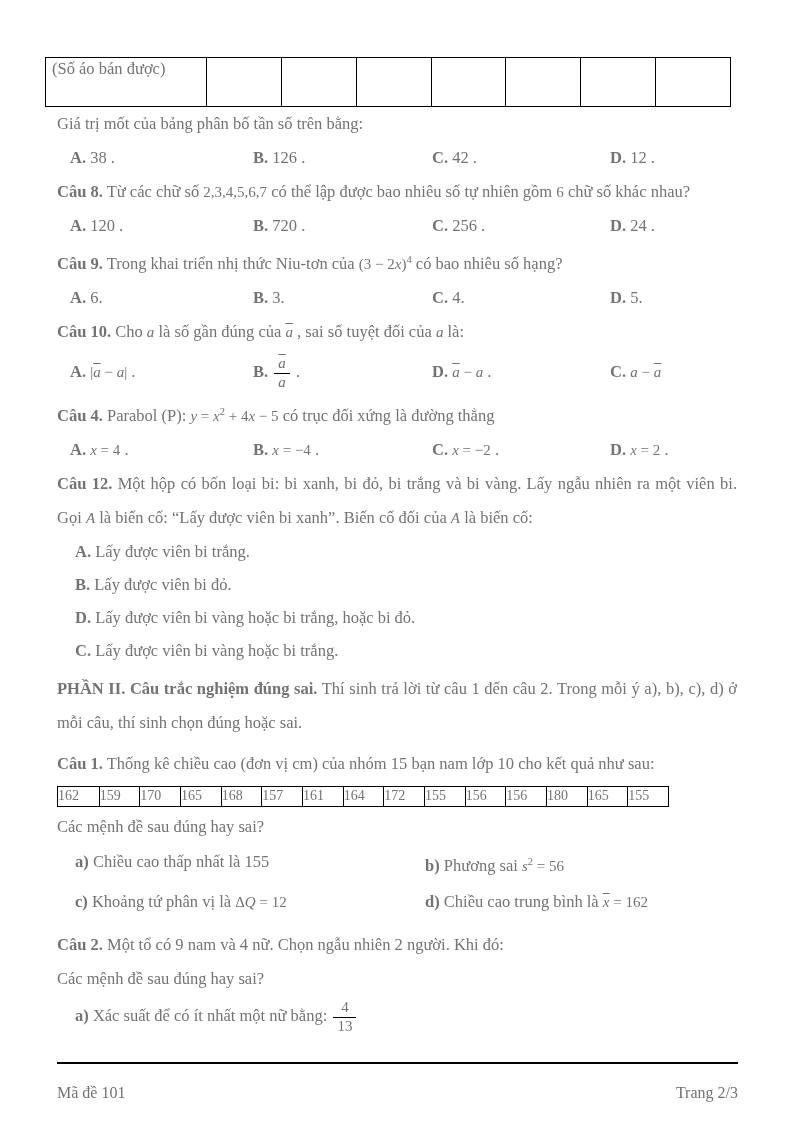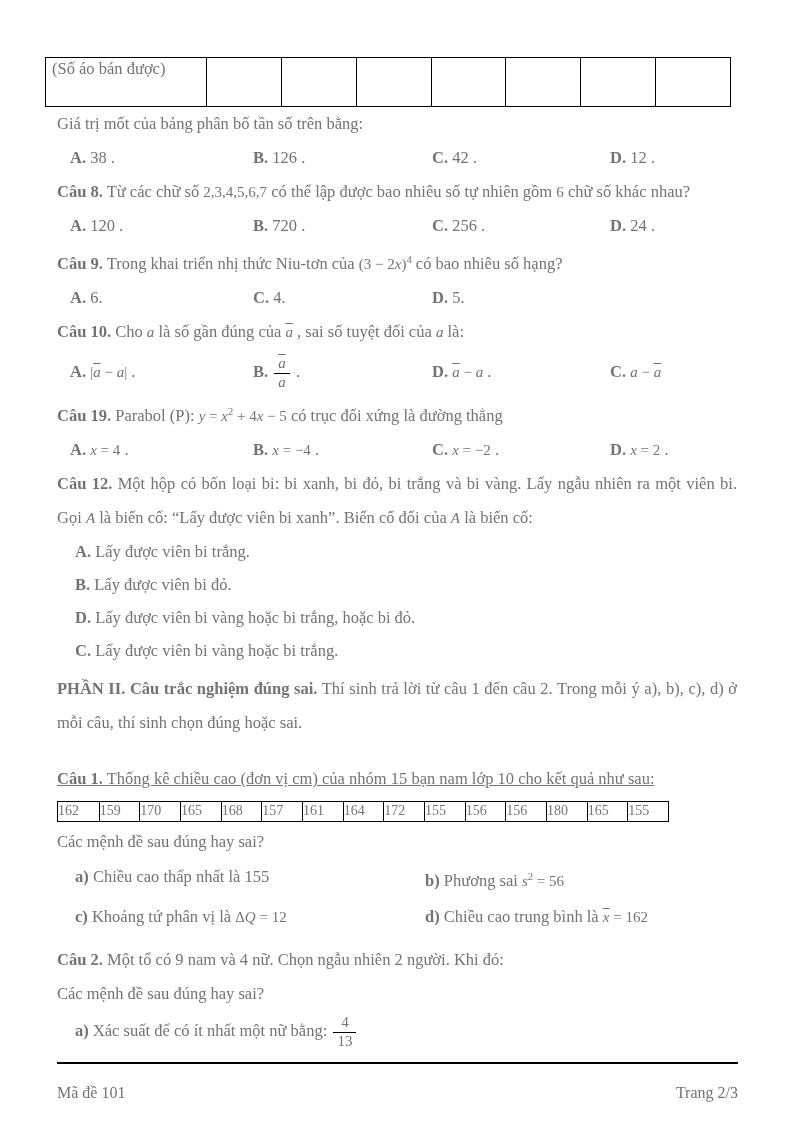--- a/index.html
+++ b/index.html
@@ -35,21 +35,21 @@
   .m   { font-size: 15px; }
   .mi  { font-size: 15px; font-style: italic; }
   .bar { font-size: 15px; font-style: italic; text-decoration: overline; }
   .sup { font-size: 10.5px; vertical-align: 6px; }
   .frac { display: inline-block; text-align: center; vertical-align: middle; font-size: 15px; line-height: 1.15; margin: 0 2px; }
   .frac .num { display: block; border-bottom: 1px solid #000; padding: 0 4px; }
   .frac .den { display: block; padding: 0 4px; }
 
   
   .part2-head { margin-top: 5px; }
-  .q1-stem { margin-top: 22px; text-decoration: underline; }
+  .q1-stem { margin-top: 7px; }
 
   .heights {
     display: grid; grid-template-columns: repeat(15, 1fr);
     width: 612px; border: 1.5px solid #000; margin-top: 5px;
   }
   .heights .cell {
     border-left: 1px solid #000; text-align: left;
     font-size: 14px; padding: 1px 0 2px;
   }
   .heights .cell:first-child { border-left: none; }
@@ -97,33 +97,34 @@
     <div class="opt-row">
       <div><span class="ol">A.</span> <span><span>120 .</span></span></div>
       <div><span class="ol">B.</span> <span><span>720 .</span></span></div>
       <div><span class="ol">C.</span> <span><span>256 .</span></span></div>
       <div><span class="ol">D.</span> <span><span>24 .</span></span></div>
     </div>
 
     <p class="line"><span class="ql">Câu 9.</span> <span><span>Trong khai triển nhị thức Niu-tơn của </span><span class="m">(3 − 2</span><span class="mi">x</span><span class="m">)</span><span class="sup">4</span><span> có bao nhiêu số hạng?</span></span></p>
     <div class="opt-row">
       <div><span class="ol">A.</span> <span><span>6.</span></span></div>
+      <div><span class="ol">B.</span> <span><span>3.</span></span></div>
       <div><span class="ol">C.</span> <span><span>4.</span></span></div>
       <div><span class="ol">D.</span> <span><span>5.</span></span></div>
     </div>
 
     <p class="line"><span class="ql">Câu 10.</span> <span><span>Cho </span><span class="mi">a</span><span> là số gần đúng của </span><span class="bar">a</span><span> , sai số tuyệt đối của </span><span class="mi">a</span><span> là:</span></span></p>
     <div class="opt-row tall">
       <div><span class="ol">A.</span> <span><span class="m">|</span><span class="bar">a</span><span class="m"> − </span><span class="mi">a</span><span class="m">|</span><span> .</span></span></div>
       <div><span class="ol">B.</span> <span><span class="frac"><span class="num bar">a</span><span class="den mi">a</span></span><span> .</span></span></div>
       <div><span class="ol">D.</span> <span><span class="bar">a</span><span class="m"> − </span><span class="mi">a</span><span> .</span></span></div>
       <div><span class="ol">C.</span> <span><span class="mi">a</span><span class="m"> − </span><span class="bar">a</span></span></div>
     </div>
 
-    <p class="line"><span class="ql">Câu 19.</span> <span><span>Parabol (P): </span><span class="mi">y</span><span class="m"> = </span><span class="mi">x</span><span class="sup">2</span><span class="m"> + 4</span><span class="mi">x</span><span class="m"> − 5</span><span> có trục đối xứng là đường thẳng</span></span></p>
+    <p class="line"><span class="ql">Câu 4.</span> <span><span>Parabol (P): </span><span class="mi">y</span><span class="m"> = </span><span class="mi">x</span><span class="sup">2</span><span class="m"> + 4</span><span class="mi">x</span><span class="m"> − 5</span><span> có trục đối xứng là đường thẳng</span></span></p>
     <div class="opt-row">
       <div><span class="ol">A.</span> <span><span class="mi">x</span><span class="m"> = 4</span><span> .</span></span></div>
       <div><span class="ol">B.</span> <span><span class="mi">x</span><span class="m"> = −4</span><span> .</span></span></div>
       <div><span class="ol">C.</span> <span><span class="mi">x</span><span class="m"> = −2</span><span> .</span></span></div>
       <div><span class="ol">D.</span> <span><span class="mi">x</span><span class="m"> = 2</span><span> .</span></span></div>
     </div>
 
     <p class="line"><span class="ql">Câu 12.</span> <span><span>Một hộp có bốn loại bi: bi xanh, bi đỏ, bi trắng và bi vàng. Lấy ngẫu nhiên ra một viên bi. Gọi </span><span class="mi">A</span><span> là biến cố: “Lấy được viên bi xanh”. Biến cố đối của </span><span class="mi">A</span><span> là biến cố:</span></span></p>
     <div class="vopt"><span class="ol">A.</span> <span><span>Lấy được viên bi trắng.</span></span></div>
     <div class="vopt"><span class="ol">B.</span> <span><span>Lấy được viên bi đỏ.</span></span></div>

